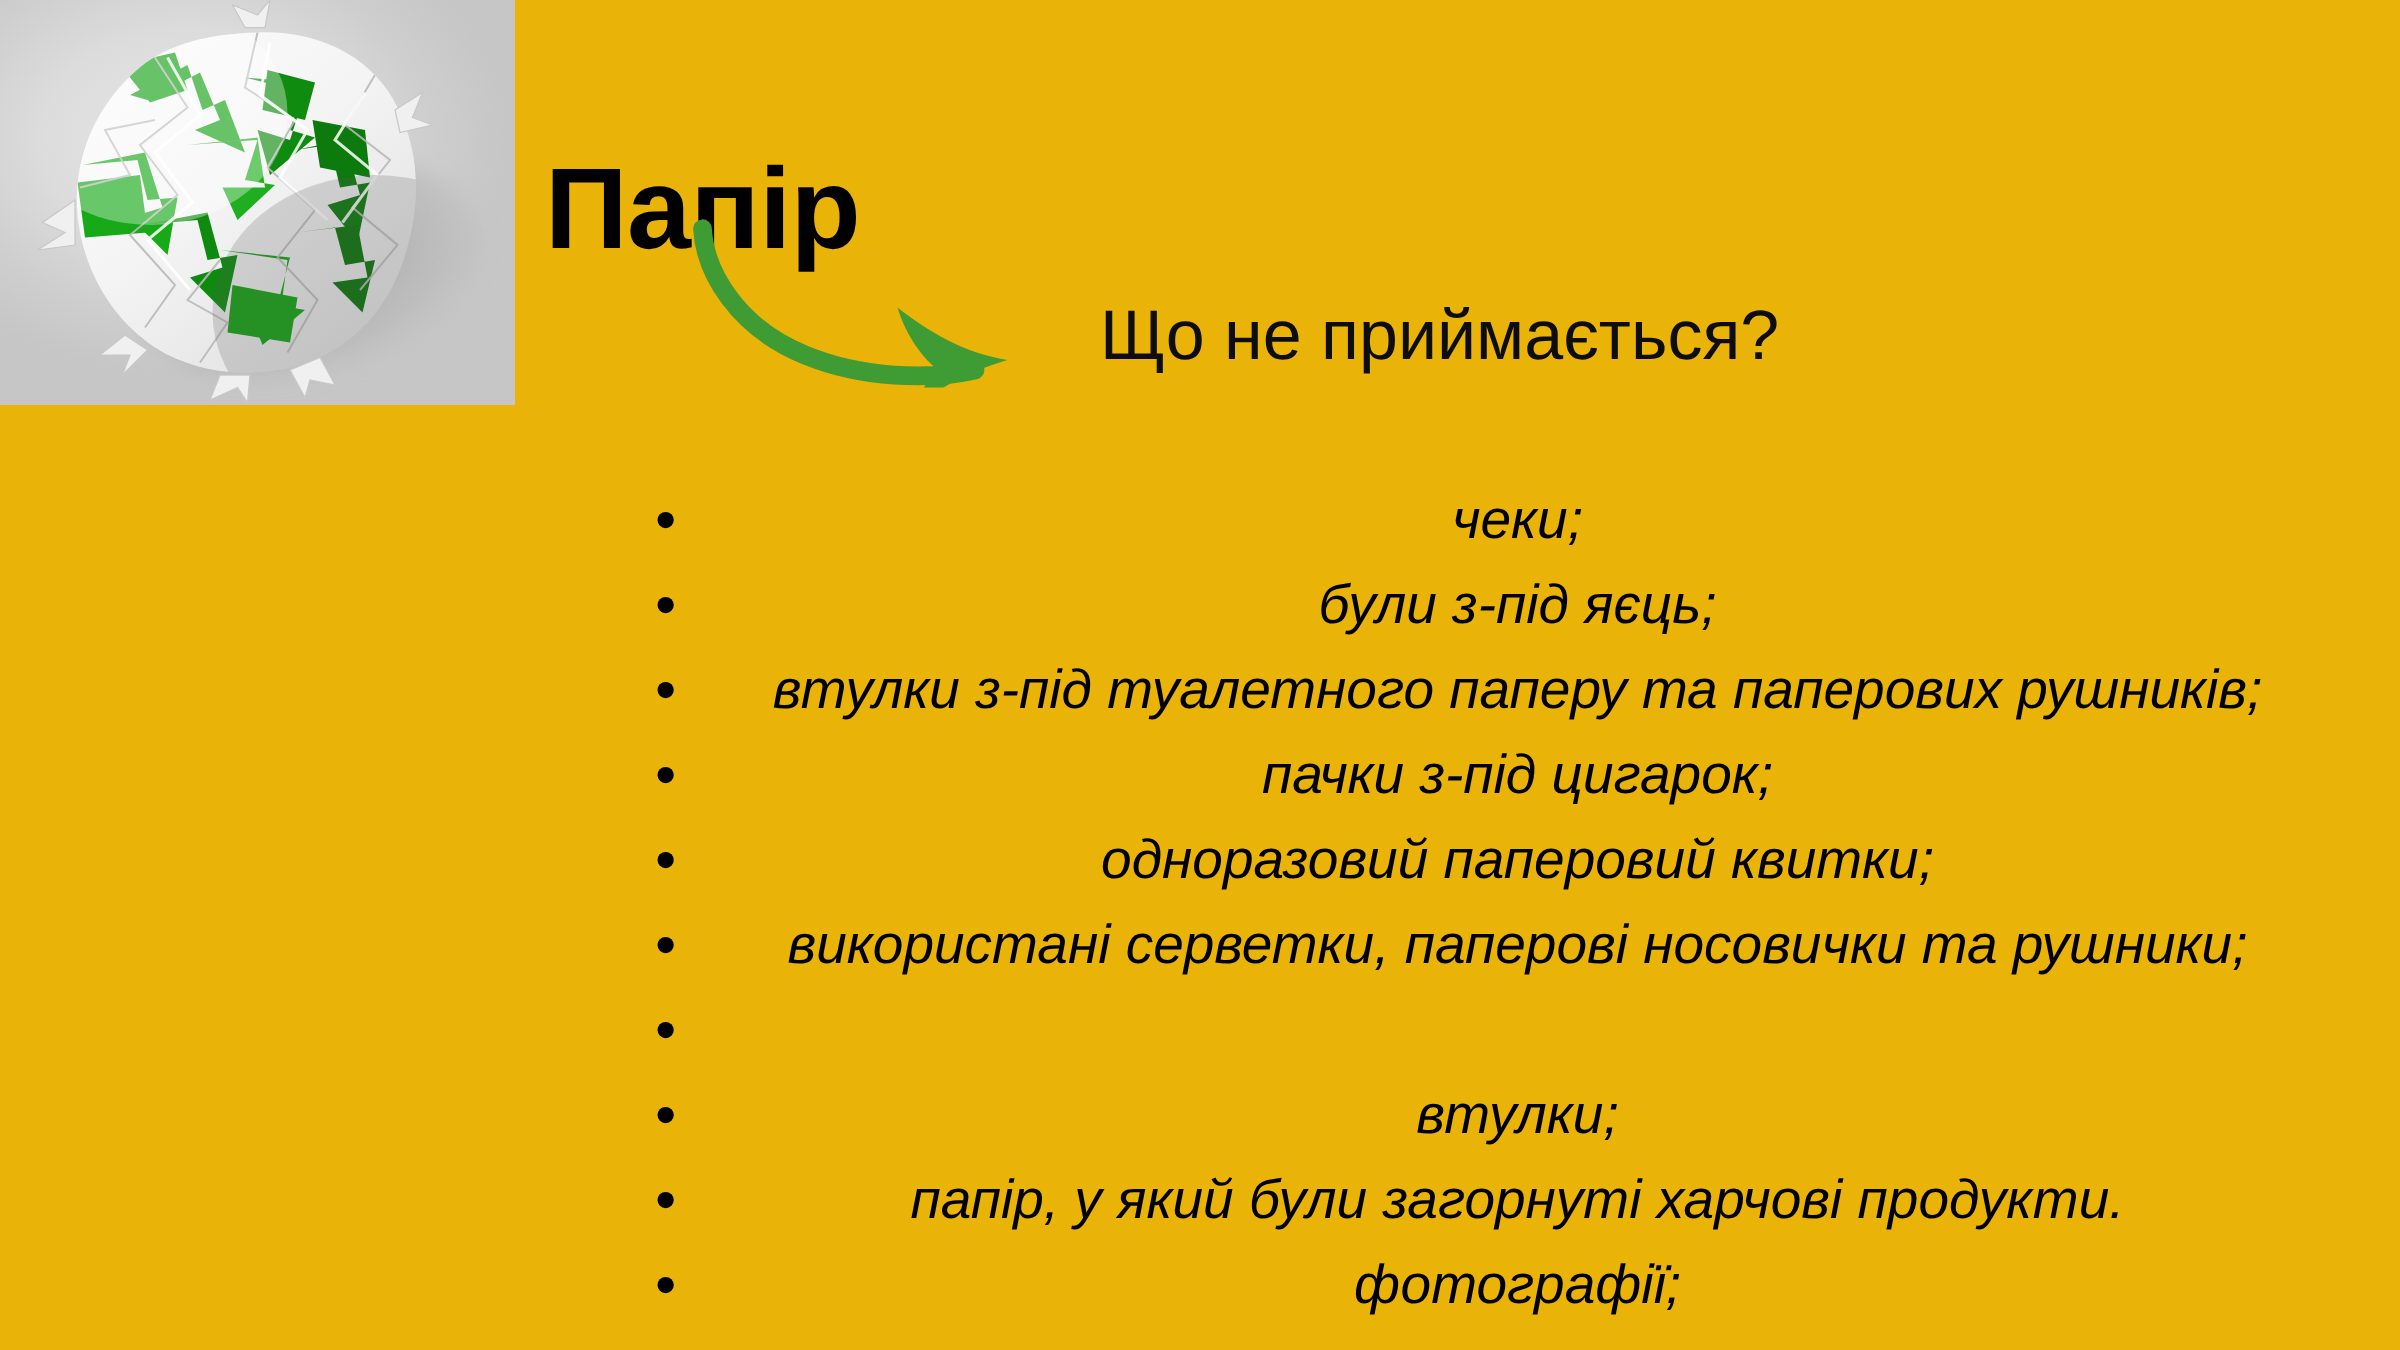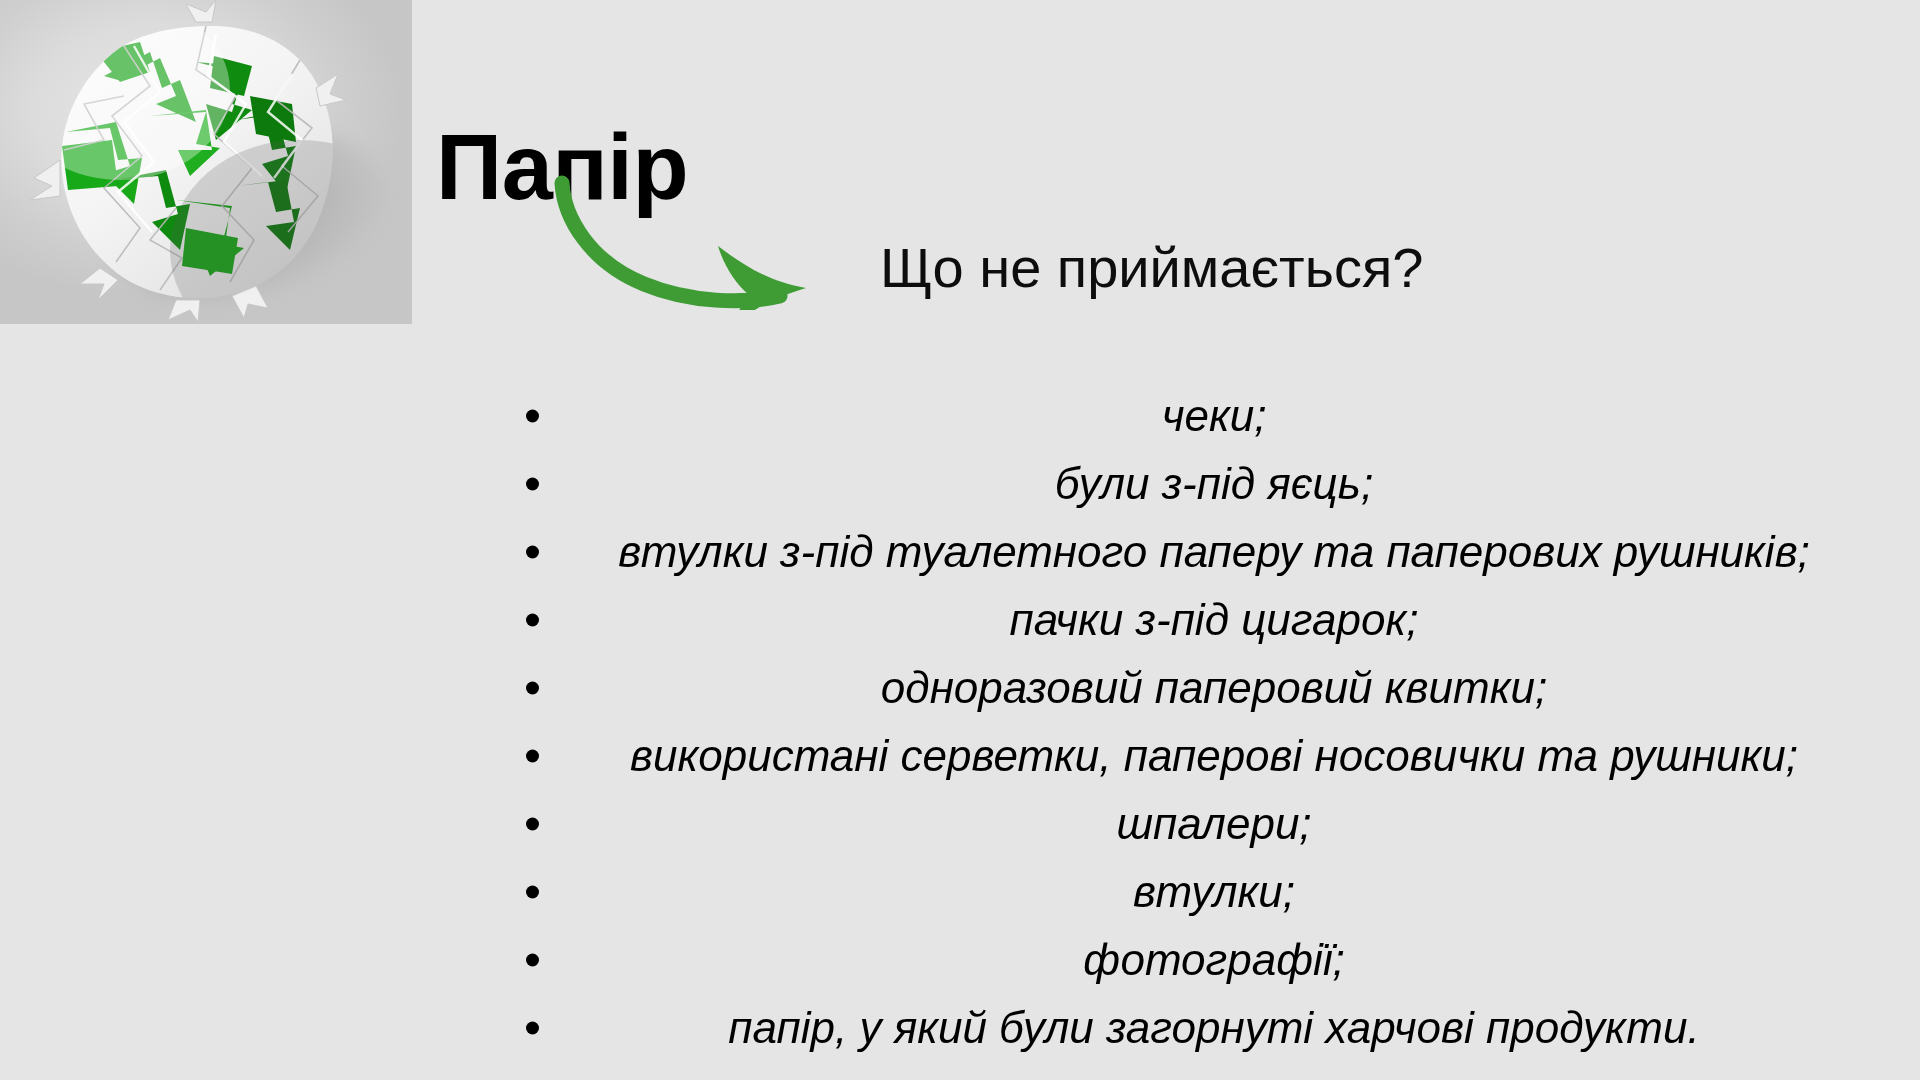--- a/index.html
+++ b/index.html
@@ -15,21 +15,21 @@
     overflow: hidden;
     font-family: "Liberation Sans", "DejaVu Sans", sans-serif;
     color: #000000;
     -webkit-font-smoothing: antialiased;
   }
 
   
   #slide {
     position: absolute;
     inset: 0;
-    background: #e5e5e5;
+    background: #eab308;
   }
 
   
   #photo {
     position: absolute;
     left: 0;
     top: 0;
     width: 412px;
     height: 324px;
     overflow: hidden;
@@ -252,29 +252,28 @@
     <li class="bullet-row">
       <span class="bullet-dot"></span>
       <span class="bullet-text">одноразовий паперовий квитки;</span>
     </li>
     <li class="bullet-row">
       <span class="bullet-dot"></span>
       <span class="bullet-text">використані серветки, паперові носовички та рушники;</span>
     </li>
     <li class="bullet-row">
       <span class="bullet-dot"></span>
-      <span class="bullet-text">шпалери;</span>
     </li>
     <li class="bullet-row">
       <span class="bullet-dot"></span>
       <span class="bullet-text">втулки;</span>
     </li>
     <li class="bullet-row">
       <span class="bullet-dot"></span>
+      <span class="bullet-text">папір, у який були загорнуті харчові продукти.</span>
+    </li>
+    <li class="bullet-row">
+      <span class="bullet-dot"></span>
       <span class="bullet-text">фотографії;</span>
     </li>
-    <li class="bullet-row">
-      <span class="bullet-dot"></span>
-      <span class="bullet-text">папір, у який були загорнуті харчові продукти.</span>
-    </li>
   </ul>
 
 </div>
 
 </body></html>

